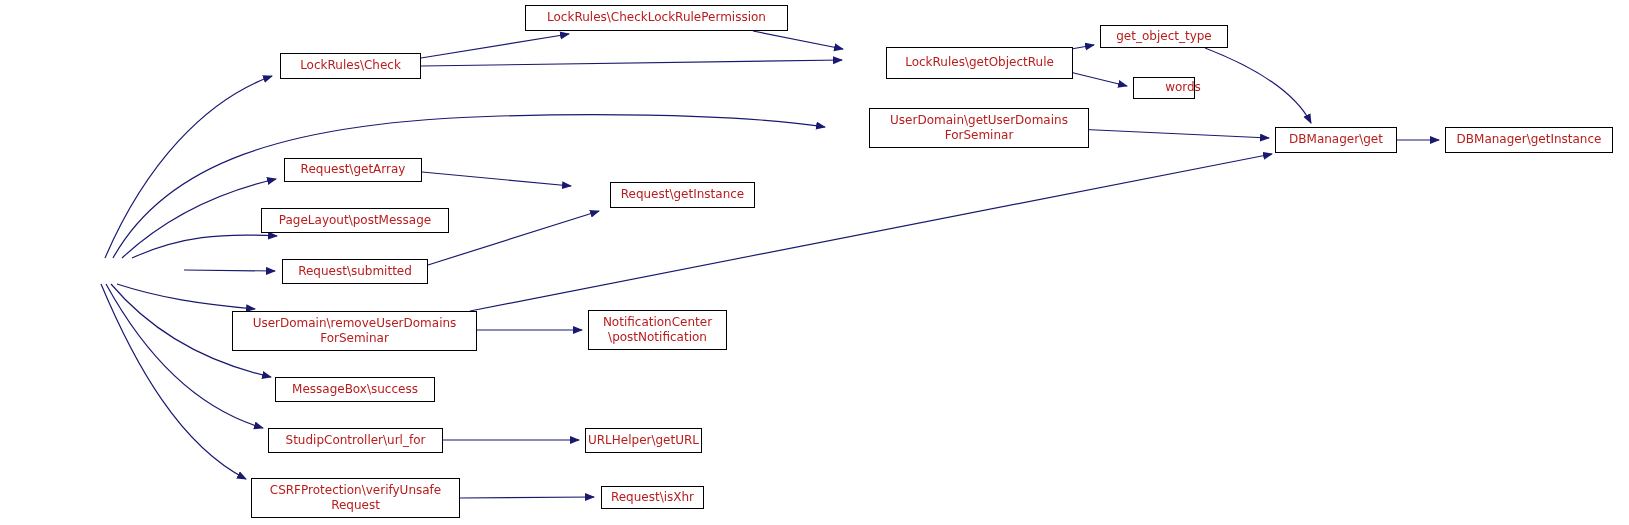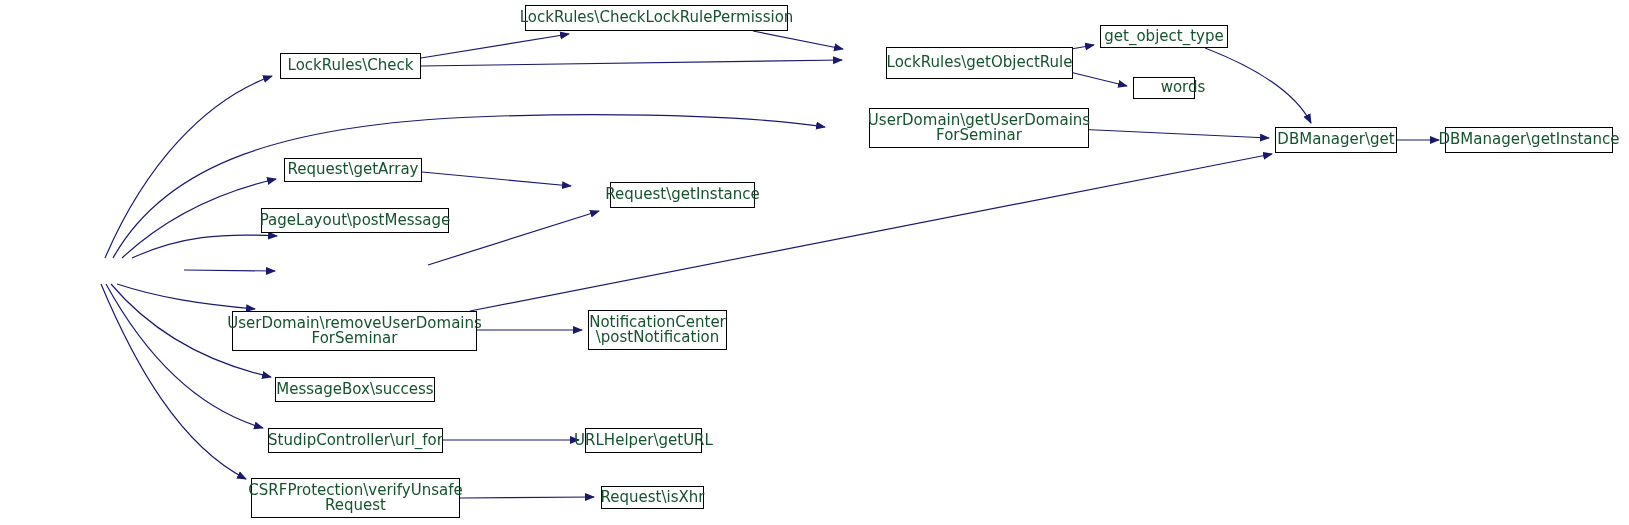--- a/index.html
+++ b/index.html
@@ -19,22 +19,22 @@
   .edge {
     fill: none;
     stroke: #191970;
     stroke-width: 1.2;
   }
   .node {
     position: absolute;
     box-sizing: border-box;
     border: 1px solid #000000;
     background: #ffffff;
-    color: #14532d;
-    font-size: 15px;
+    color: #b91c1c;
+    font-size: 12px;
     line-height: 15.5px;
     display: flex;
     align-items: center;
     justify-content: center;
     text-align: center;
     white-space: pre-line;
     cursor: pointer;
     z-index: 2;
   }
   .node.highlight {
@@ -95,20 +95,21 @@
   <div class="node" style="left:1275px; top:127px; width:122px; height:26px;">DBManager\get</div>
 
   <div class="node" style="left:1445px; top:127px; width:168px; height:26px;">DBManager\getInstance</div>
 
   <div class="node" style="left:284px; top:158px; width:138px; height:24px;">Request\getArray</div>
 
   <div class="node" style="left:578px; top:182px; width:145px; height:26px;margin-left:32px;">Request\getInstance</div>
 
   <div class="node" style="left:261px; top:208px; width:188px; height:25px;">PageLayout\postMessage</div>
 
+  <div class="node" style="left:282px; top:259px; width:146px; height:25px;">Request\submitted</div>
 
   <div class="node" style="left:232px; top:311px; width:245px; height:40px;">UserDomain\removeUserDomains
 ForSeminar</div>
 
   <div class="node" style="left:588px; top:310px; width:139px; height:40px;">NotificationCenter
 \postNotification</div>
 
   <div class="node" style="left:275px; top:377px; width:160px; height:25px;text-align:center;">MessageBox\success</div>
 
   <div class="node" style="left:268px; top:428px; width:175px; height:25px;">StudipController\url_for</div>

